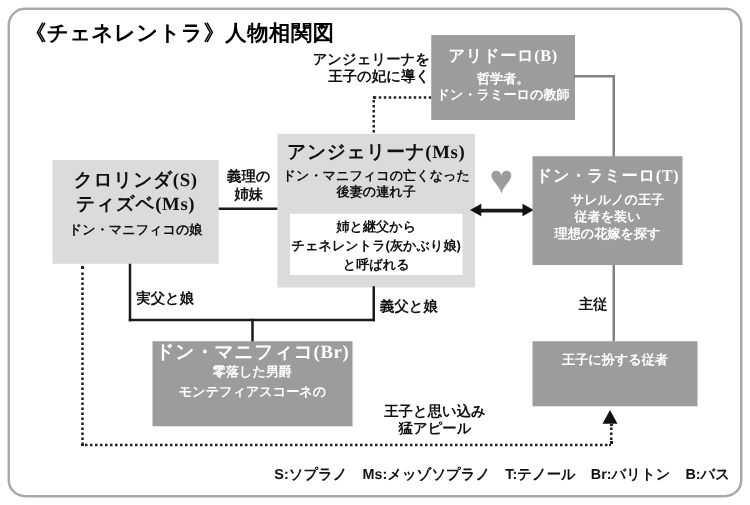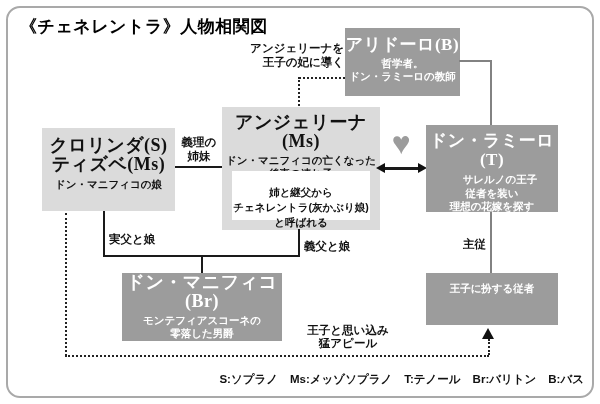--- a/index.html
+++ b/index.html
@@ -16,28 +16,28 @@
   .title {
     position:absolute; left:20px; top:15px;
     font-family:"Liberation Serif","DejaVu Serif",serif;
     font-weight:bold; font-size:17px; letter-spacing:0.5px; color:#000;
   }
   .box { position:absolute; text-align:center; box-sizing:border-box; }
   .box-dark  { background:#9c9c9c; color:#ffffff; }
   .box-light { background:#dbdbdb; color:#111111; }
   .bname {
     font-family:"Liberation Serif","DejaVu Serif",serif;
-    font-weight:bold; font-size:17px; letter-spacing:0.5px; line-height:19px;
+    font-weight:bold; font-size:13px; letter-spacing:0.5px; line-height:19px;
   }
-  .bname.lg { font-size:18px; }
+  .bname.lg { font-size:15px; }
   .bdesc { font-size:10.5px; font-weight:bold; line-height:13px; }
   .note {
     position:absolute; left:10px; top:64px; width:138px; height:49px;
     background:#ffffff; color:#111; font-size:10.5px; font-weight:bold;
-    line-height:15px; padding-top:14px; box-sizing:border-box;
+    line-height:15px; padding-top:4px; box-sizing:border-box;
   }
   .rel {
     position:absolute; font-size:11.5px; font-weight:bold;
     line-height:13.5px; color:#111; white-space:nowrap;
   }
   .ctr { text-align:center; white-space:normal; }
   .hline, .vline { position:absolute; }
   .black { background:#1a1a1a; }
   .gray  { background:#828282; }
   .dot-h { position:absolute; border-top:2px dotted #222; }
@@ -98,41 +98,41 @@
       <div>チェネレントラ(灰かぶり娘)</div>
       <div>と呼ばれる</div>
     </div>
   </div>
 
   <div class="heart">♥</div>
   <div class="hline black" style="left:382px; top:167px; width:38px; height:2.5px;"></div>
   <div class="arr arr-left" style="left:376px; top:163px;"></div>
   <div class="arr arr-right" style="left:418px; top:163px;"></div>
 
-  <div class="box box-dark" style="left:426px; top:125px; width:132px; height:87px; padding-top:6px;">
+  <div class="box box-dark" style="left:426px; top:125px; width:120px; height:87px; padding-top:6px;">
     <div class="bname">ドン・ラミーロ(T)</div>
     <div class="bdesc" style="margin-top:4px; line-height:13.5px;margin-left:16px;">サレルノの王子</div>
     <div class="bdesc" style="line-height:13.5px;">従者を装い</div>
     <div class="bdesc" style="line-height:13.5px;">理想の花嫁を探す</div>
   </div>
 
   <div class="vline gray" style="left:490px; top:212px; width:2px; height:61px;"></div>
   <div class="rel" style="left:463px; top:238px;">主従</div>
 
   <div class="vline black" style="left:103px; top:211px; width:2px; height:46px;"></div>
   <div class="hline black" style="left:103px; top:255px; width:197px; height:2px;"></div>
   <div class="vline black" style="left:298px; top:229px; width:2px; height:28px;"></div>
   <div class="vline black" style="left:201px; top:255px; width:2px; height:19px;"></div>
   <div class="rel" style="left:109px; top:233px;">実父と娘</div>
   <div class="rel" style="left:304px; top:240px;">義父と娘</div>
 
   <div class="box box-dark" style="left:122px; top:273px; width:160px; height:68px; padding-top:0;">
     <div class="bname lg">ドン・マニフィコ(Br)</div>
+    <div class="bdesc">零落した男爵</div>
     <div class="bdesc" style="margin-top:3px;">モンテフィアスコーネの</div>
-    <div class="bdesc">零落した男爵</div>
   </div>
 
   <div class="box box-dark" style="left:426px; top:273px; width:132px; height:52px; padding-top:6px;">
     <div class="bdesc" style="margin-top:3px;">王子に扮する従者</div>
   </div>
 
   <div class="dot-v" style="left:65px; top:213px; height:143px;"></div>
   <div class="dot-h" style="left:65px; top:355px; width:424px;"></div>
   <div class="dot-v" style="left:488px; top:339px; height:16px;"></div>
   <div class="arr arr-up" style="left:482px; top:328px;"></div>

